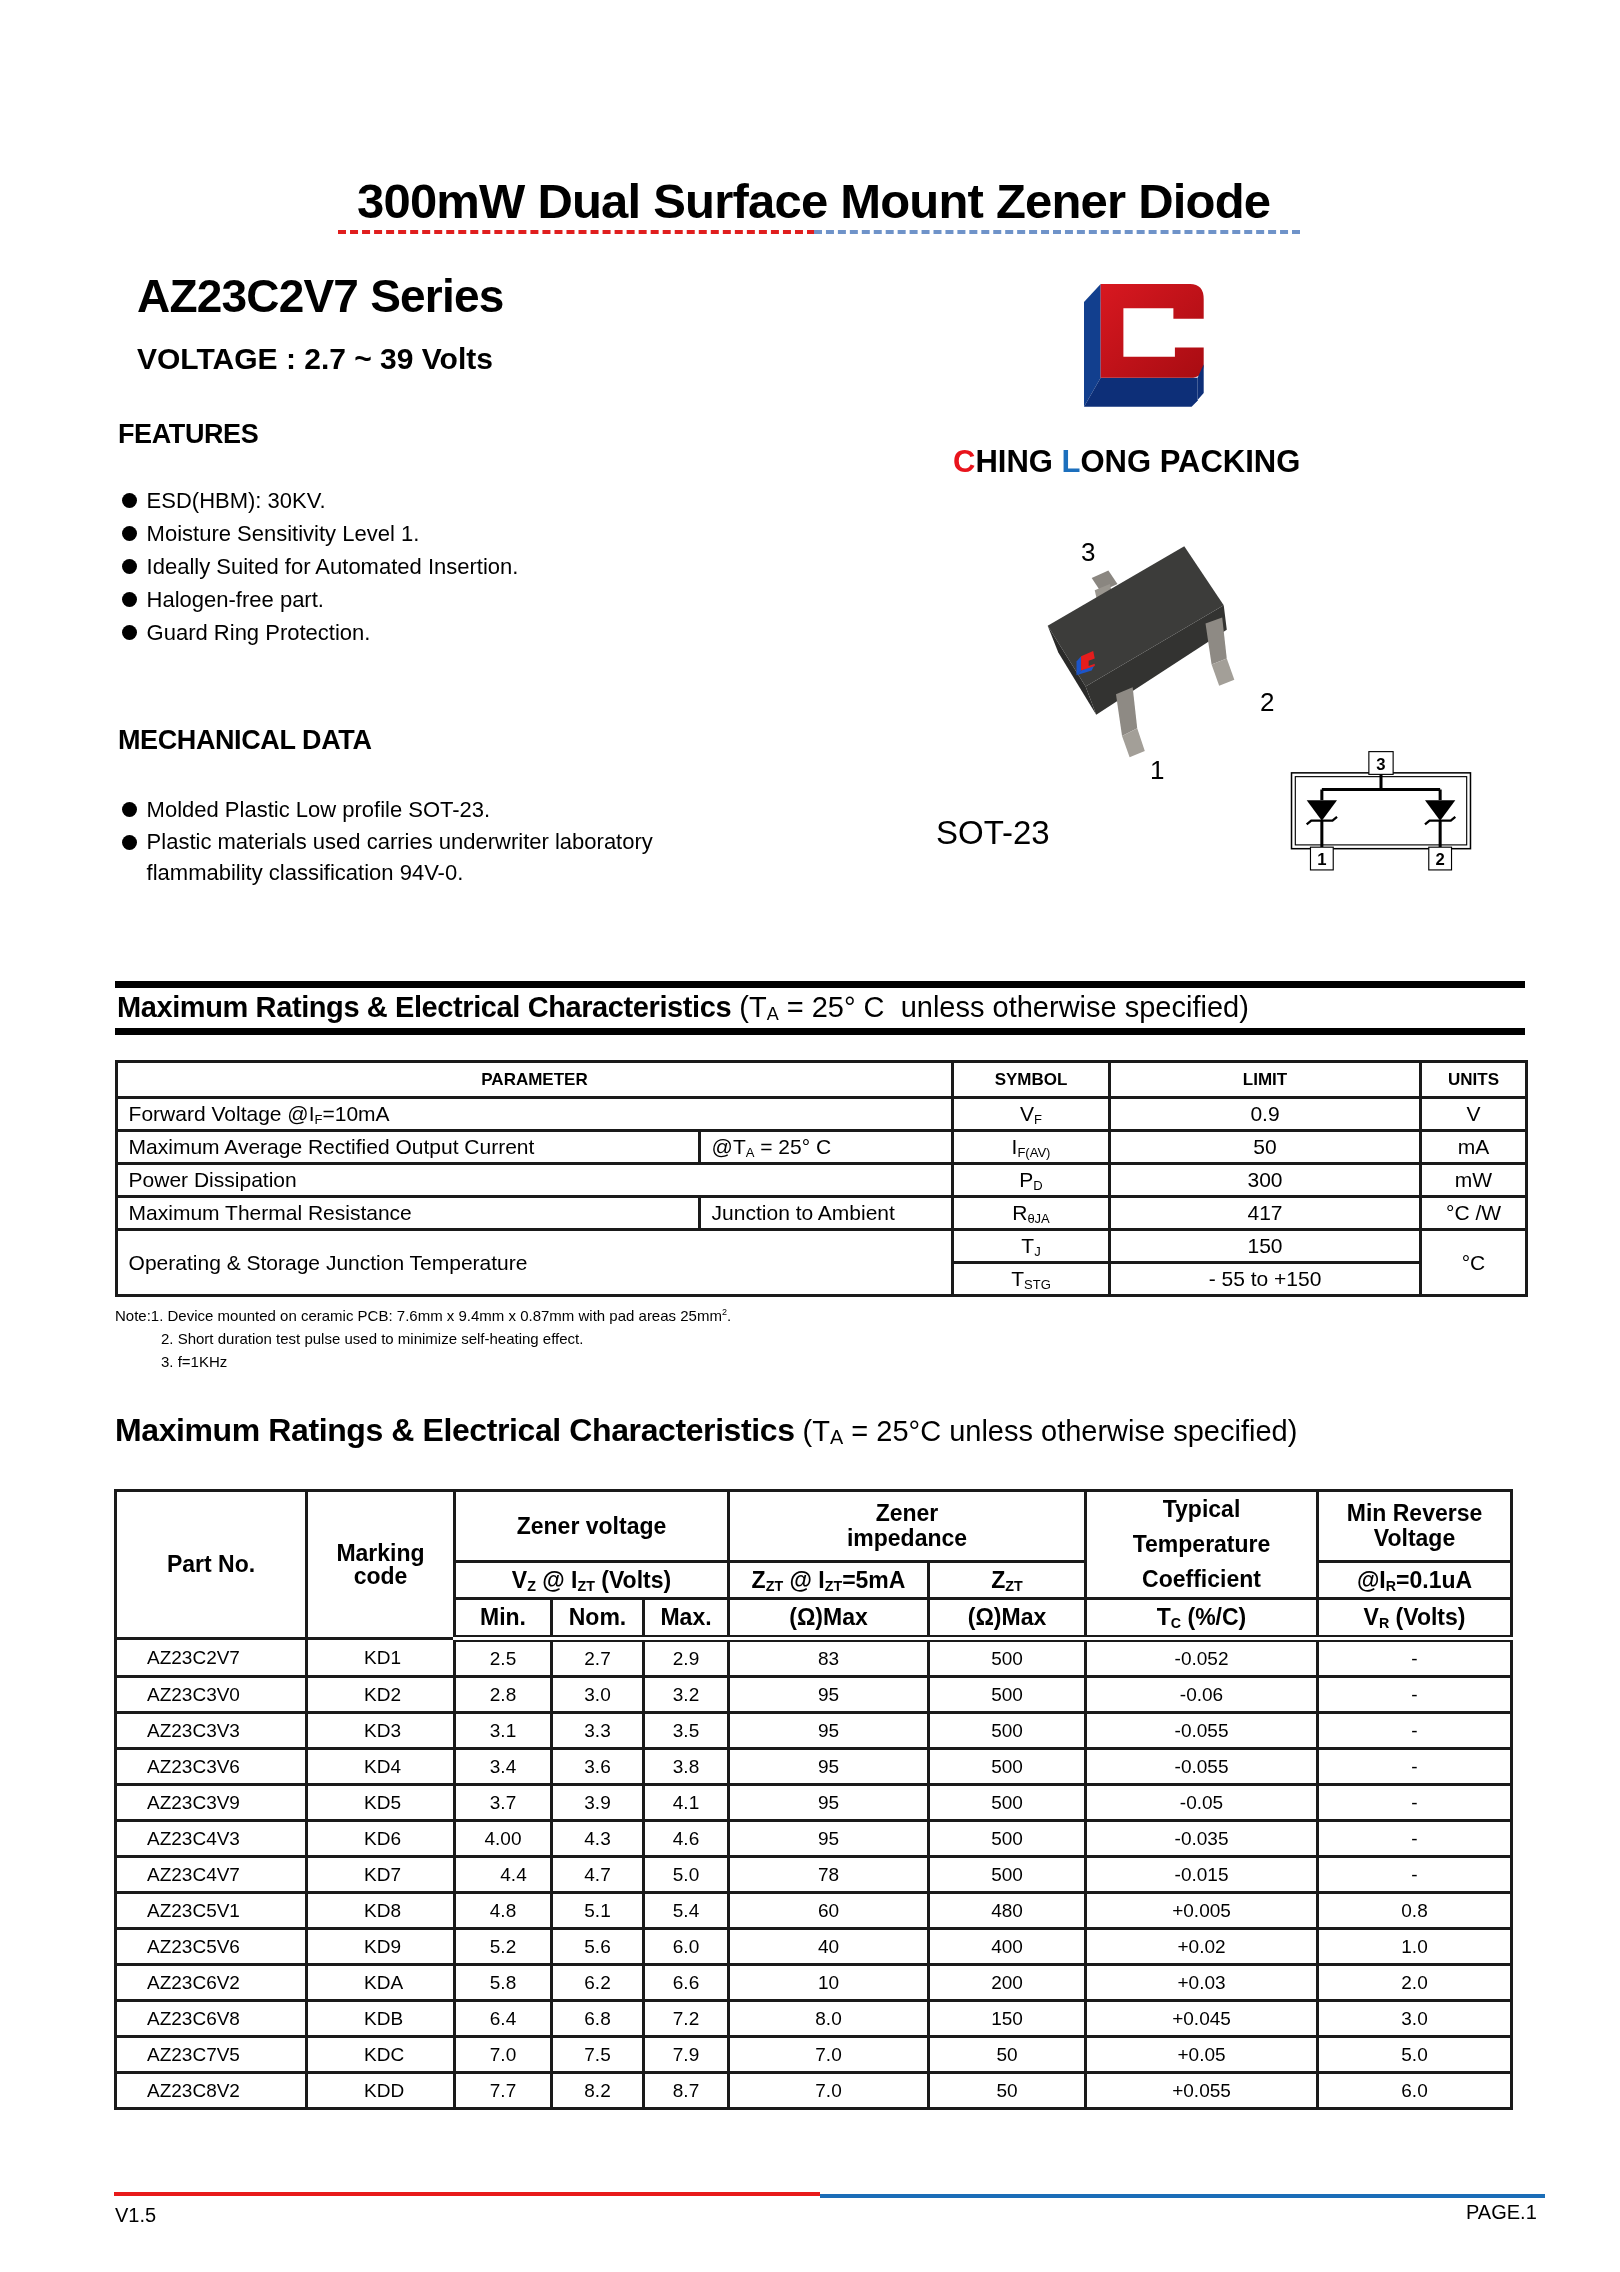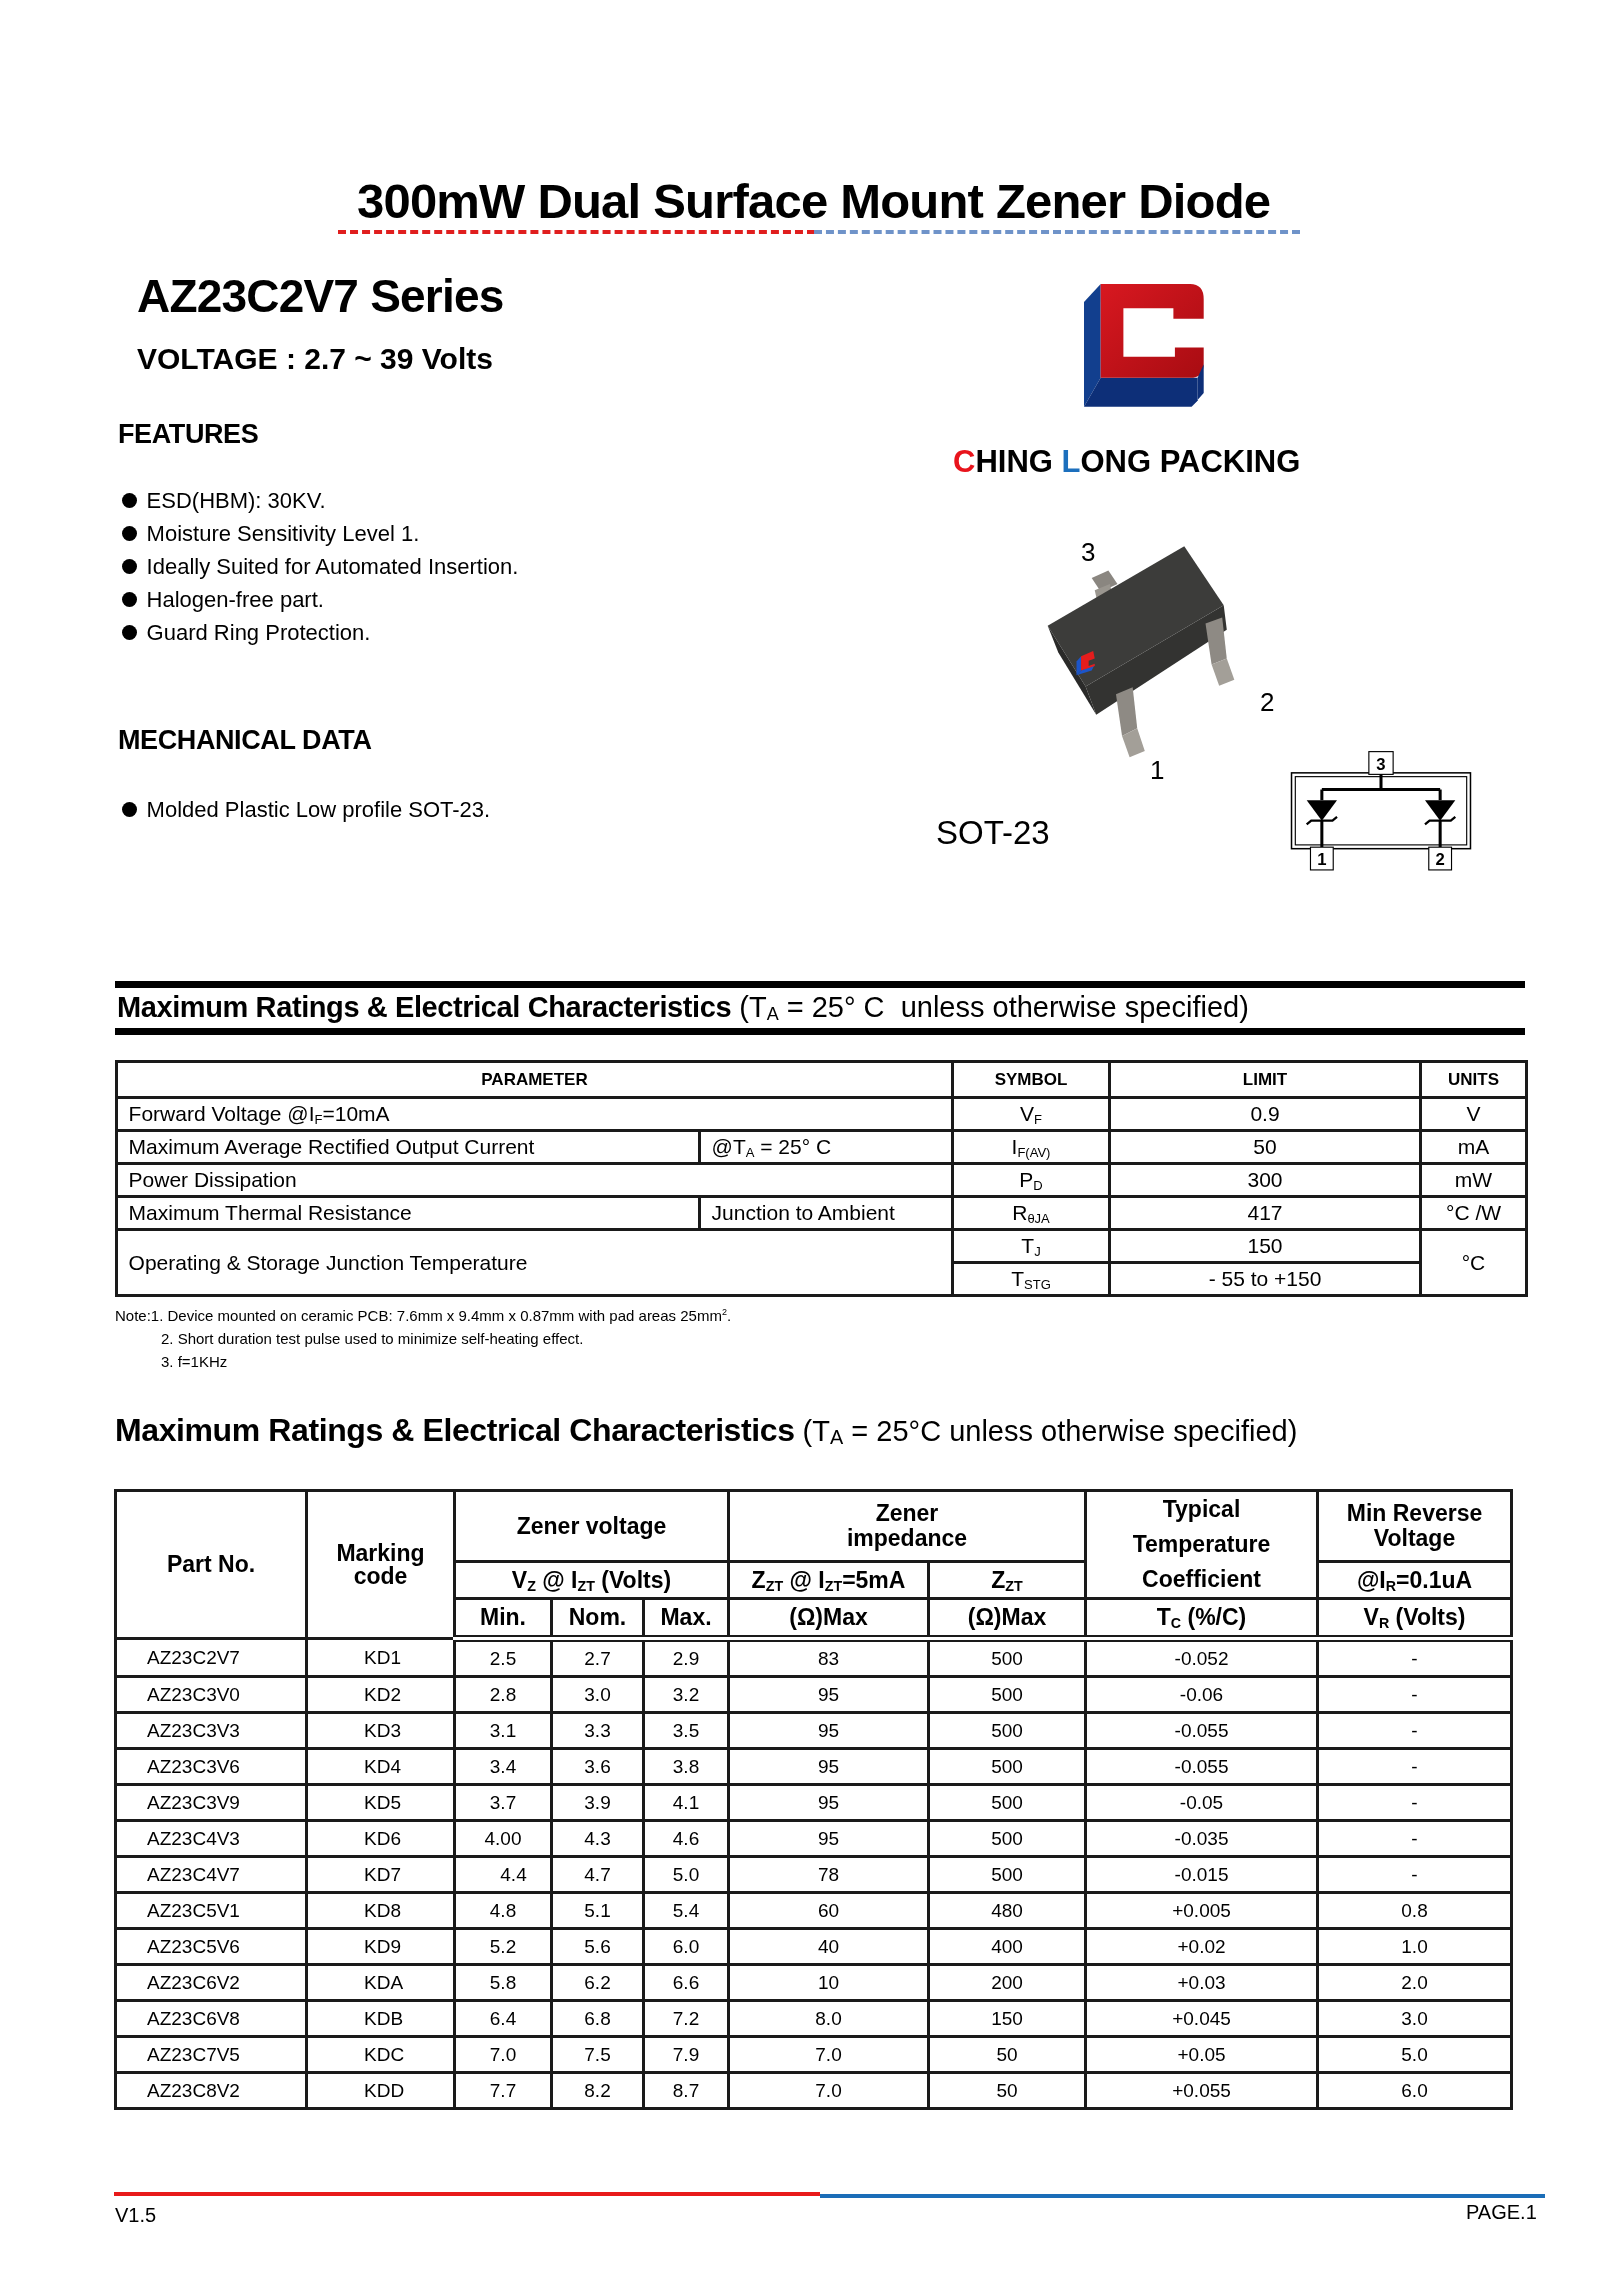--- a/index.html
+++ b/index.html
@@ -110,20 +110,21 @@
   <li><span class="dot"></span><span>ESD(HBM): 30KV.</span></li>
   <li><span class="dot"></span><span>Moisture Sensitivity Level 1.</span></li>
   <li><span class="dot"></span><span>Ideally Suited for Automated Insertion.</span></li>
   <li><span class="dot"></span><span>Halogen-free part.</span></li>
   <li><span class="dot"></span><span>Guard Ring Protection.</span></li>
 </ul>
 
 <div class="abs section-h" id="mech-h">MECHANICAL DATA</div>
 <ul class="abs bullets" id="mech-list">
   <li><span class="dot"></span><span>Molded Plastic Low profile SOT-23.</span></li>
+  <li class="wrap"><span class="dot"></span><span>Plastic materials used carries underwriter  laboratory flammability classification 94V-0.</span></li>
 </ul>
 
 <svg class="abs" id="package" viewBox="0 0 420 340">
 
   <polygon points="118,62 140,52 152,70 130,80" fill="#8a8680"></polygon>
   <polygon points="122,78 142,70 148,96 128,104" fill="#9a968f"></polygon>
 
   <polygon points="60,125 240,20 292,98 110,205" fill="#3c3c3a"></polygon>
 
   <polygon points="60,125 110,205 124,242 74,160" fill="#2a2a29"></polygon>

